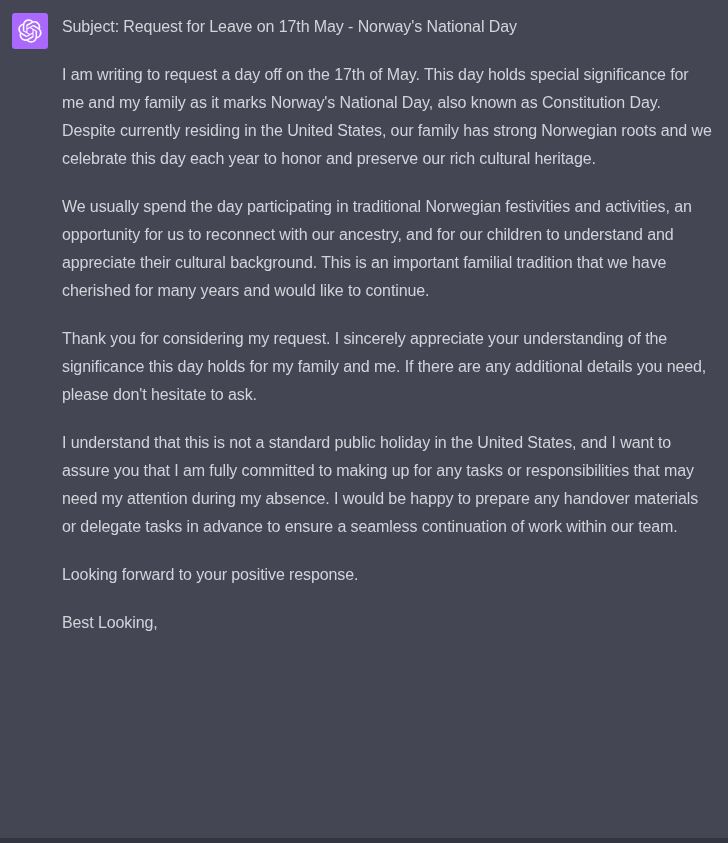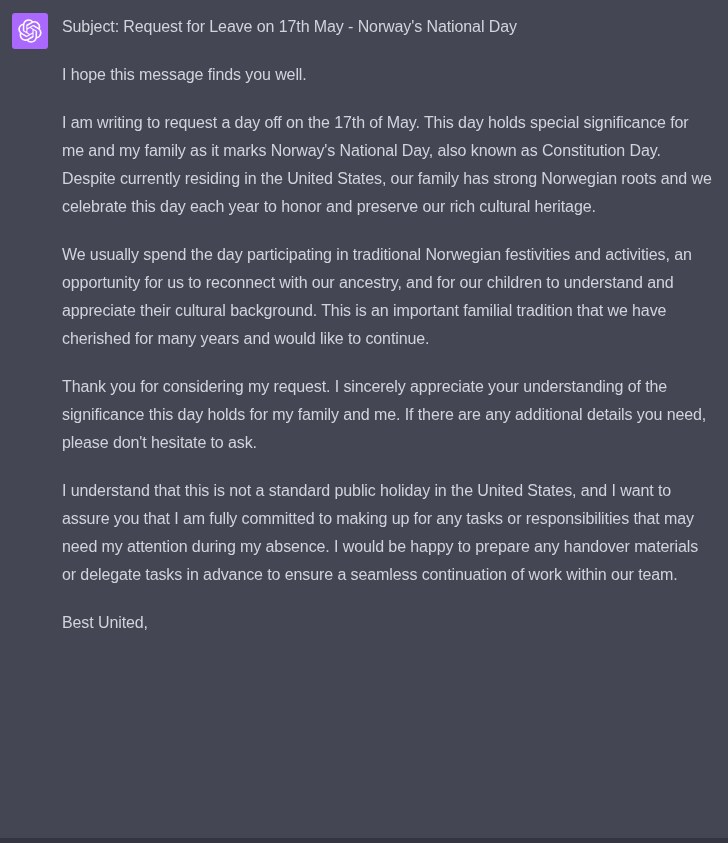--- a/index.html
+++ b/index.html
@@ -61,21 +61,21 @@
 <div class="message-block">
   <div class="avatar">
     <span style="display:flex;">
       <svg viewBox="0 0 41 41" xmlns="http://www.w3.org/2000/svg">
         <path d="M37.532 16.87a9.963 9.963 0 0 0-.856-8.184 10.078 10.078 0 0 0-10.855-4.835A9.964 9.964 0 0 0 18.306.5a10.079 10.079 0 0 0-9.614 6.977 9.967 9.967 0 0 0-6.664 4.834 10.08 10.08 0 0 0 1.24 11.817 9.965 9.965 0 0 0 .856 8.185 10.079 10.079 0 0 0 10.855 4.835 9.965 9.965 0 0 0 7.516 3.35 10.078 10.078 0 0 0 9.617-6.981 9.967 9.967 0 0 0 6.663-4.834 10.079 10.079 0 0 0-1.243-11.813ZM22.498 37.886a7.474 7.474 0 0 1-4.799-1.735c.061-.033.168-.091.237-.134l7.964-4.6a1.294 1.294 0 0 0 .655-1.134V19.054l3.366 1.944a.12.12 0 0 1 .066.092v9.299a7.505 7.505 0 0 1-7.49 7.496ZM6.392 31.006a7.471 7.471 0 0 1-.894-5.023c.06.036.162.099.237.141l7.964 4.6a1.297 1.297 0 0 0 1.308 0l9.724-5.614v3.888a.12.12 0 0 1-.048.103l-8.051 4.649a7.504 7.504 0 0 1-10.24-2.744ZM4.297 13.62A7.469 7.469 0 0 1 8.2 10.333c0 .068-.004.19-.004.274v9.201a1.294 1.294 0 0 0 .654 1.132l9.723 5.614-3.366 1.944a.12.12 0 0 1-.114.01L7.04 23.856a7.504 7.504 0 0 1-2.743-10.237Zm27.658 6.437-9.724-5.615 3.367-1.943a.121.121 0 0 1 .113-.01l8.052 4.648a7.498 7.498 0 0 1-1.158 13.528v-9.476a1.293 1.293 0 0 0-.65-1.132Zm3.35-5.043c-.059-.037-.162-.099-.236-.141l-7.965-4.6a1.298 1.298 0 0 0-1.308 0l-9.723 5.614v-3.888a.12.12 0 0 1 .048-.103l8.05-4.645a7.497 7.497 0 0 1 11.135 7.763Zm-21.063 6.929-3.367-1.944a.12.12 0 0 1-.065-.092v-9.299a7.497 7.497 0 0 1 12.293-5.756 6.94 6.94 0 0 0-.236.134l-7.965 4.6a1.294 1.294 0 0 0-.654 1.132l-.006 11.225Zm1.829-3.943 4.33-2.501 4.332 2.5v5l-4.331 2.5-4.331-2.5Z"></path>
       </svg>
     </span>
   </div>
   <div class="message-text">
       <p>Subject: Request for Leave on 17th May - Norway's National Day</p>
-      <p>I hope this message finds you well.</p>
       <p>I am writing to request a day off on the 17th of May. This day holds special significance for me and my family as it marks Norway's National Day, also known as Constitution Day. Despite currently residing in the United States, our family has strong Norwegian roots and we celebrate this day each year to honor and preserve our rich cultural heritage.</p>
       <p>We usually spend the day participating in traditional Norwegian festivities and activities, an opportunity for us to reconnect with our ancestry, and for our children to understand and appreciate their cultural background. This is an important familial tradition that we have cherished for many years and would like to continue.</p>
       <p>Thank you for considering my request. I sincerely appreciate your understanding of the significance this day holds for my family and me. If there are any additional details you need, please don't hesitate to ask.</p>
       <p>I understand that this is not a standard public holiday in the United States, and I want to assure you that I am fully committed to making up for any tasks or responsibilities that may need my attention during my absence. I would be happy to prepare any handover materials or delegate tasks in advance to ensure a seamless continuation of work within our team.</p>
-      <p>Best United,</p>
+      <p>Looking forward to your positive response.</p>
+      <p>Best Looking,</p>
     </div>
 </div>
 <div class="page-bottom-strip"></div>
 
 </body></html>

